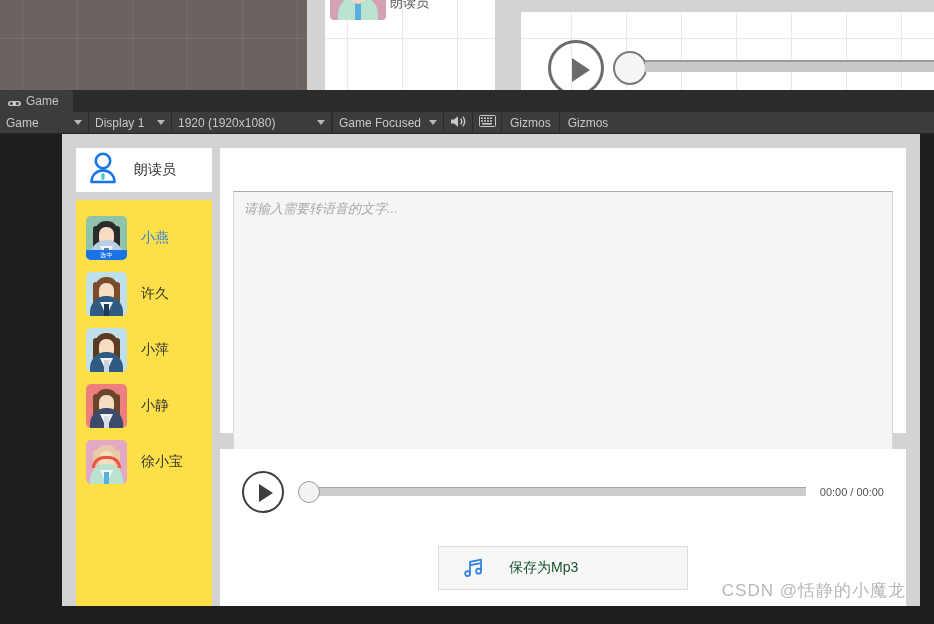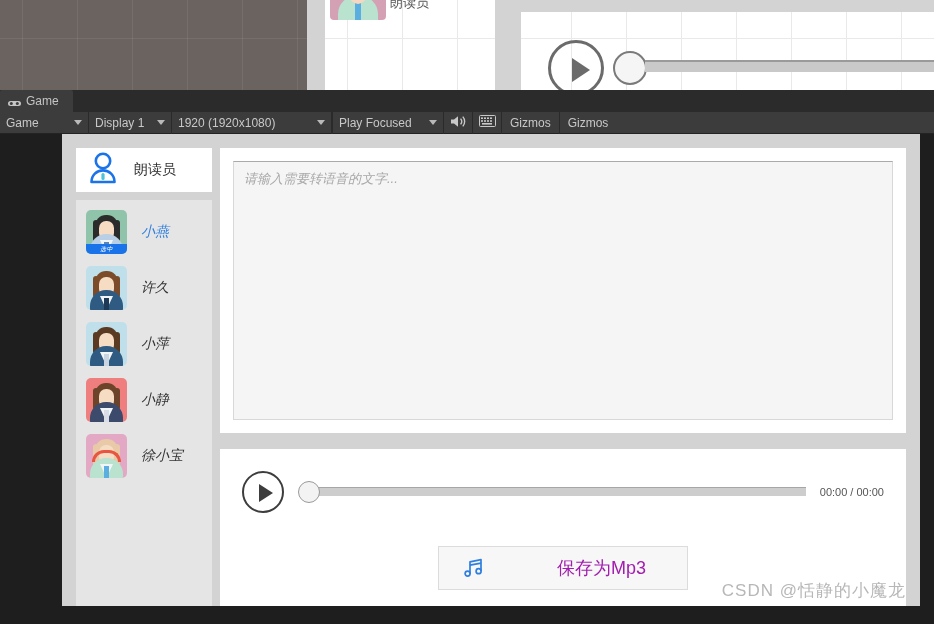--- a/index.html
+++ b/index.html
@@ -74,21 +74,21 @@
   .app { position: absolute; left: 0; top: 0; width: 858px; height: 472px; background: #d3d3d3; display: flex; padding: 14px 14px 0 14px; gap: 8px; }
 
   
   .sidebar { width: 136px; background: #ffffff; display: flex; flex-direction: column; }
   .reader-head {
     height: 44px; background: #ffffff; display: flex; align-items: center; gap: 14px; padding-left: 10px;
     flex: none;
   }
   .reader-head-label { font-size: 14px; color: #333; }
   .sidebar-gap { height: 8px; background: #d3d3d3; flex: none; }
-  .voice-list { flex: 1; background: #e5e5e5; padding-top: 4px; font-style: italic; }
+  .voice-list { flex: 1; background: #fde047; padding-top: 10px; }
   .voice-item { height: 56px; display: flex; align-items: center; gap: 14px; padding-left: 10px; cursor: pointer; }
   .avatar { width: 41px; height: 44px; border-radius: 5px; position: relative; overflow: hidden; flex: none; }
   .av-shoulders { position: absolute; left: 4px; bottom: 0; width: 33px; height: 20px; border-radius: 16px 16px 0 0; }
   .av-collar { position: absolute; left: 14px; bottom: 0; width: 13px; height: 14px; background: #f2f5f8; clip-path: polygon(50% 100%, 0 0, 100% 0); }
   .av-tie { position: absolute; left: 18px; bottom: 0; width: 5px; height: 12px; }
   .av-hair { position: absolute; left: 9px; bottom: 13px; width: 23px; height: 26px; border-radius: 11px 11px 8px 8px; }
   .av-face { position: absolute; left: 13px; bottom: 14px; width: 15px; height: 19px; background: #f7dcc4; border-radius: 7px 7px 7px 7px; }
   .av-hair-l { position: absolute; left: 7px; bottom: 12px; width: 6px; height: 22px; border-radius: 4px; }
   .av-hair-r { position: absolute; right: 7px; bottom: 12px; width: 6px; height: 22px; border-radius: 4px; }
   .av-badge {
@@ -101,38 +101,38 @@
 
   
   .main { flex: 1; display: flex; flex-direction: column; gap: 16px; }
   .card { background: #ffffff; }
   .card-text { padding: 13px; height: 290px; }
   .textarea {
     width: 100%; height: 100%; background: #f5f5f5;
     border: none; border-top: 1px solid #aaaaaa; border-right: 1px solid #d8d8d8;
     border-bottom: 1px solid #d8d8d8; border-left: 1px solid #d8d8d8;
     padding: 8px 10px; resize: none; outline: none;
-    font-family: "Liberation Sans", "DejaVu Sans", sans-serif; font-size: 13px; color: #333;
+    font-family: "Liberation Sans", "DejaVu Sans", sans-serif; font-size: 13px; color: #333; margin-top: 30px;
   }
   .textarea::placeholder { color: #a8a8a8; font-style: italic; }
   .card-player { height: 160px; padding: 22px 22px 0 22px; }
   .player-row { display: flex; align-items: center; gap: 14px; }
   .play-btn { width: 42px; height: 42px; border: 2px solid #3d3d3d; border-radius: 50%; position: relative; flex: none; cursor: pointer; background: #fff; }
   .play-tri { position: absolute; left: 15px; top: 11px; width: 0; height: 0; border-left: 14px solid #3d3d3d; border-top: 9px solid transparent; border-bottom: 9px solid transparent; }
   .seek-wrap { flex: 1; position: relative; height: 22px; display: flex; align-items: center; }
   .seek-knob { width: 22px; height: 22px; background: #f3f3f3; border: 1px solid #9a9a9a; border-radius: 50%; flex: none; z-index: 2; cursor: pointer; }
   .seek-track { flex: 1; height: 9px; background: #cdcdcd; border-top: 1px solid #a6a6a6; margin-left: -2px; }
   .time-label { font-size: 11px; color: #555; flex: none; }
   .save-row { display: flex; justify-content: center; margin-top: 33px; }
   .save-btn {
     width: 250px; height: 44px; background: #f7f7f7; border: 1px solid #dcdcdc;
     display: flex; align-items: center; cursor: pointer;
   }
   .save-icon { width: 70px; display: flex; align-items: center; justify-content: center; }
-  .save-label { font-size: 18px; color: #a21caf; margin-left: 48px; }
+  .save-label { font-size: 14px; color: #14532d; }
 
   .watermark {
     position: absolute; right: 14px; bottom: 4px; font-size: 17px; color: #b7b7b7;
     letter-spacing: 1px; white-space: nowrap;
   }
   .bottom-strip { position: absolute; left: 0; top: 612px; width: 934px; height: 12px; background: #1e1e1e; }
 </style>
 </head>
 <body>
 
@@ -205,21 +205,21 @@
         <span class="caret" style="margin-left:auto"></span>
       </div>
       <div class="tb-sep"></div>
       <div class="tb-dd" style="width:159px">
         <span>1920 (1920x1080)</span>
         <span class="caret" style="margin-left:auto"></span>
       </div>
       <div class="tb-sep"></div>
       <div class="tb-sep"></div>
       <div class="tb-dd" style="width:110px">
-        <span>Play Focused</span>
+        <span>Game Focused</span>
         <span class="caret" style="margin-left:auto"></span>
       </div>
       <div class="tb-sep"></div>
       <div class="icon-btn">
         <span>
           <svg width="17" height="13" viewBox="0 0 17 13">
             <path d="M1 4.5h3L8 1.3v10.4L4 8.5H1z" fill="#c8c8c8"></path>
             <path d="M10.6 3.6a4.6 4.6 0 0 1 0 5.8" stroke="#c8c8c8" stroke-width="1.4" fill="none"></path>
             <path d="M12.8 1.6a7.4 7.4 0 0 1 0 9.8" stroke="#c8c8c8" stroke-width="1.4" fill="none"></path>
           </svg>

